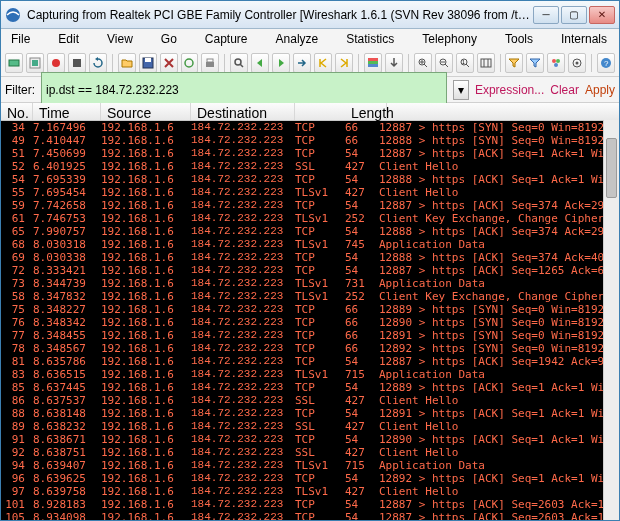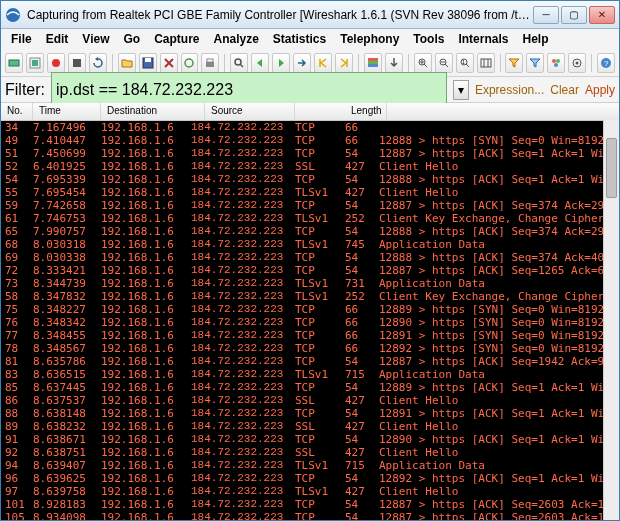--- a/index.html
+++ b/index.html
@@ -4,38 +4,38 @@
 <style>
   * { margin: 0; padding: 0; box-sizing: border-box; }
   body { font-family: "Segoe UI", Tahoma, sans-serif; font-size: 12px; background: #fff; width: 620px; height: 521px; overflow: hidden; }
   .window { width: 620px; height: 521px; border: 1px solid #3c7fb1; background: #fff; display: flex; flex-direction: column; }
   .titlebar { height: 28px; background: linear-gradient(to bottom, #f5f9fc, #d7e4f2); display: flex; align-items: center; padding: 0 4px; border-bottom: 1px solid #a0b8cc; }
   .titlebar .app-icon { width: 16px; height: 16px; margin-right: 6px; }
   .titlebar .title { flex: 1; font-size: 12px; color: #000; white-space: nowrap; overflow: hidden; text-overflow: ellipsis; }
   .winbtns { display: flex; gap: 2px; }
   .winbtn { width: 26px; height: 18px; border: 1px solid #8aa7c2; border-radius: 2px; background: linear-gradient(#f2f7fc,#cfe0ef); display: flex; align-items: center; justify-content: center; font-size: 10px; cursor: pointer; }
   .winbtn.close { background: linear-gradient(#f7c9c6,#e78b85); border-color: #c76761; color: #5a1410; }
-  .menubar { height: 20px; display: flex; align-items: center; padding: 0 4px; gap: 2px; background: #f4f4f4; font-weight: bold; }
+  .menubar { height: 20px; display: flex; align-items: center; padding: 0 4px; gap: 16px; background: #f4f4f4; }
   .menubar .mitem { padding: 2px 6px; cursor: pointer; }
   .toolbar { height: 28px; display: flex; align-items: center; padding: 2px 4px; gap: 3px; background: #f4f4f4; border-bottom: 1px solid #d0d0d0; }
   .tbtn { width: 20px; height: 20px; border: 1px solid #c8c8c8; border-radius: 2px; background: linear-gradient(#fff,#e8e8e8); display: flex; align-items: center; justify-content: center; cursor: pointer; }
   .tbtn svg { width: 12px; height: 12px; }
   .tsep { width: 1px; height: 18px; background: #c8c8c8; margin: 0 2px; }
   .filterbar { height: 26px; display: flex; align-items: center; padding: 2px 4px; gap: 6px; background: #f4f4f4; border-bottom: 1px solid #d0d0d0; }
-  .filterbar label { font-size: 16px; }
-  .filterbar .filter-input { flex: 1; height: 20px; background: #c8f2c8; border: 1px solid #7aa77a; padding: 17px 4px; font-size: 16px; }
+  .filterbar label { font-size: 12px; }
+  .filterbar .filter-input { flex: 1; height: 20px; background: #c8f2c8; border: 1px solid #7aa77a; padding: 17px 4px; font-size: 12px; }
   .filterbar .dd { width: 16px; height: 20px; border: 1px solid #a0a0a0; background: linear-gradient(#fff,#e0e0e0); display: flex; align-items: center; justify-content: center; cursor: pointer; }
-  .filterbar .link { color: #a16207; cursor: pointer; }
+  .filterbar .link { color: #be185d; cursor: pointer; }
   .filterbar .link.dis { color: #c2410c; cursor: default; }
-  .headers { height: 18px; display: flex; background: linear-gradient(#fcfcfc,#e8e8e8); border-bottom: 1px solid #c8c8c8; font-size: 10px; }
+  .headers { height: 18px; display: flex; background: linear-gradient(#fcfcfc,#e8e8e8); border-bottom: 1px solid #c8c8c8; font-size: 14px; }
   .headers .hcell { padding: 2px 6px; border-right: 1px solid #d8d8d8; white-space: nowrap; cursor: pointer; }
   .packets { flex: 1; overflow: hidden; background: #000; font-family: "Lucida Console", Consolas, monospace; font-size: 11px; line-height: 13px; color: #ff6a4a; }
   .prow { display: flex; height: 13px; white-space: nowrap; }
   .prow .pcell { padding: 0 4px; overflow: hidden; }
-  .c-no   { width: 28px; text-align: left; }
+  .c-no   { width: 28px; text-align: right; }
   .c-time { width: 68px; }
   .c-src  { width: 90px; }
   .c-dst  { width: 104px; font-family: Liberation Mono, monospace; }
   .c-prot { width: 50px; }
   .c-len  { width: 34px; }
   .c-info { flex: 1; }
   .h-no   { width: 32px; }
   .h-time { width: 68px; }
   .h-src  { width: 90px; }
   .h-dst  { width: 104px; }
@@ -245,35 +245,36 @@
     <input class="filter-input" value="ip.dst == 184.72.232.223" style="">
     <div class="dd">▾</div>
     <span class="link">Expression...</span>
     <span class="link">Clear</span>
     <span class="link dis">Apply</span>
   </div>
 
   <div class="headers">
     <div class="hcell h-no">No.</div>
     <div class="hcell h-time">Time</div>
+    <div class="hcell h-src">Source</div>
     <div class="hcell h-dst">Destination</div>
-    <div class="hcell h-src">Source</div>
     <div class="hcell h-prot">Protocol</div>
     <div class="hcell h-len">Length</div>
     <div class="hcell h-info">Info</div>
   </div>
 
   <div class="packets" id="packets">
       <div class="prow">
         <span class="pcell c-no">34</span>
         <span class="pcell c-time">7.167496</span>
         <span class="pcell c-src">192.168.1.6</span>
         <span class="pcell c-dst">184.72.232.223</span>
         <span class="pcell c-prot">TCP</span>
         <span class="pcell c-len">66</span>
+        <span class="pcell c-info">12887 &gt; https [SYN] Seq=0 Win=8192</span>
       </div>
       <div class="prow">
         <span class="pcell c-no">49</span>
         <span class="pcell c-time">7.410447</span>
         <span class="pcell c-src">192.168.1.6</span>
         <span class="pcell c-dst">184.72.232.223</span>
         <span class="pcell c-prot">TCP</span>
         <span class="pcell c-len">66</span>
         <span class="pcell c-info">12888 &gt; https [SYN] Seq=0 Win=8192</span>
       </div>

